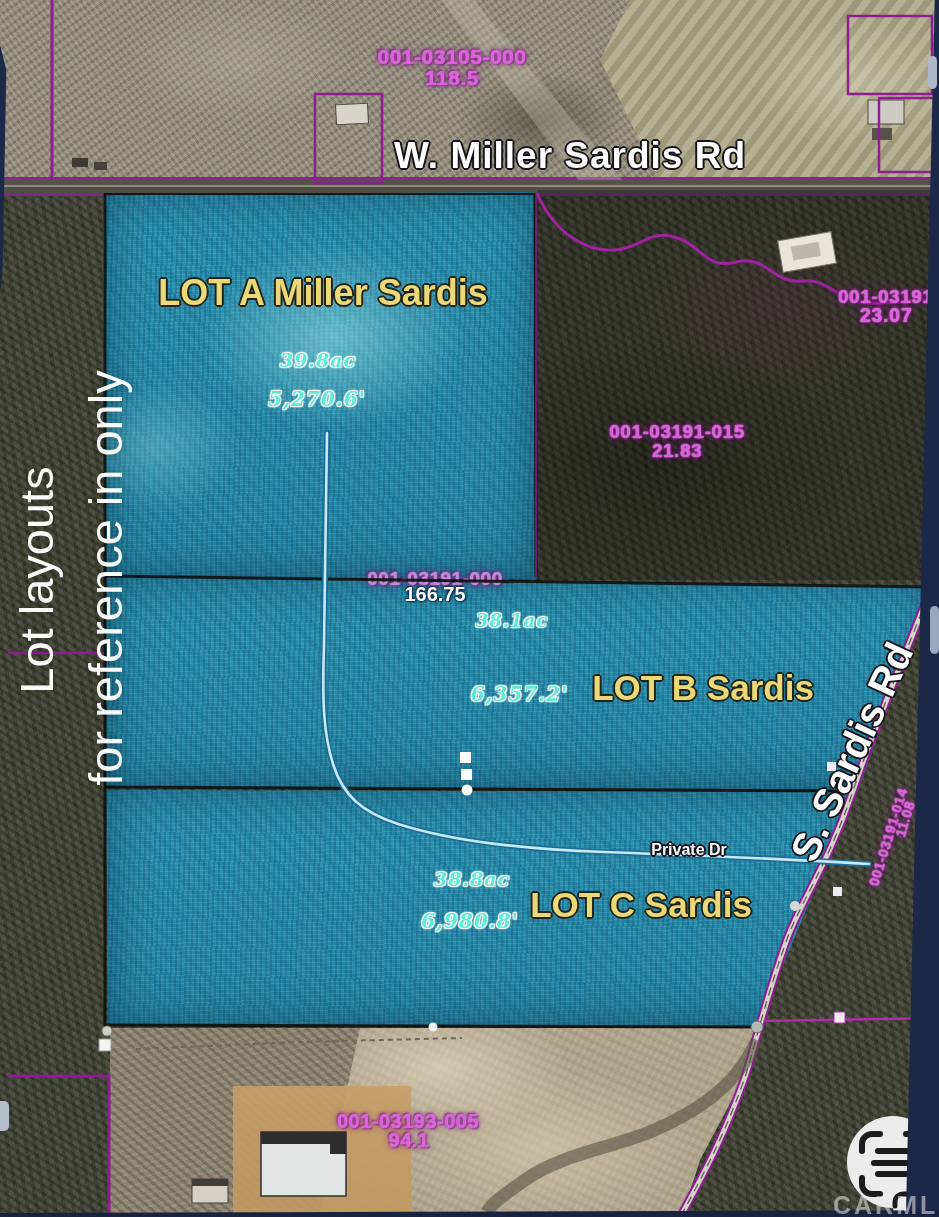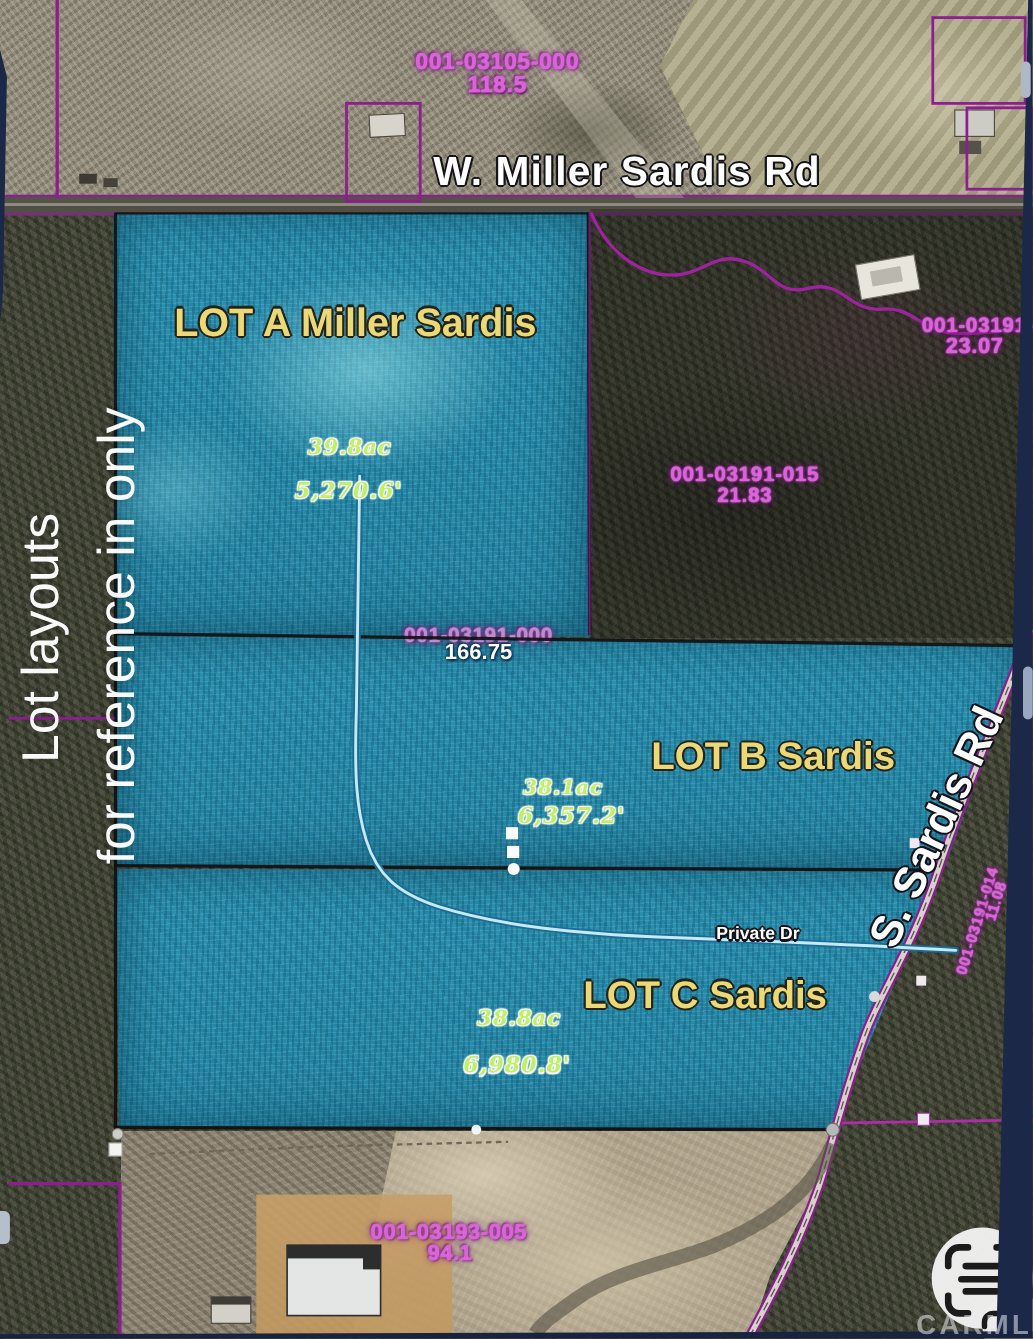--- a/index.html
+++ b/index.html
@@ -82,24 +82,24 @@
   .pill-3{left:0;top:1101px;width:9px;height:30px;background:#b5bfcc;border-radius:0 5px 5px 0;}
 
   
   .lbl{position:absolute;white-space:nowrap;transform:translate(-50%,-50%);z-index:12;}
   .t-yellow{color:#ebd977;font-weight:bold;
     text-shadow:-2px 0 #23231a,2px 0 #23231a,0 -2px #23231a,0 2px #23231a,
       -1px -1px #23231a,1px -1px #23231a,-1px 1px #23231a,1px 1px #23231a;}
   .t-white-road{color:#fff;font-weight:bold;
     text-shadow:-2px 0 #14141a,2px 0 #14141a,0 -2px #14141a,0 2px #14141a,
       -1px -1px #14141a,1px -1px #14141a,-1px 1px #14141a,1px 1px #14141a;}
-  .t-red{color:#bef264;font-style:italic;font-weight:bold;
+  .t-red{color:#5eead4;font-style:italic;font-weight:bold;
     font-family:"DejaVu Serif",serif;letter-spacing:1px;
     text-shadow:0 0 2px #fff,0 0 3px #fff,1px 1px 1px #fff,-1px -1px 1px #fff,
-      1px -1px 1px #fff,-1px 1px 1px #fff;margin-top:47px;}
+      1px -1px 1px #fff,-1px 1px 1px #fff;}
   .t-parcel{color:#df5fdf;font-weight:bold;letter-spacing:.5px;
     text-shadow:0 0 2px #ffd2ff,0 0 7px #8d078d,1px 1px 2px #47004a,-1px -1px 2px #47004a;}
   .t-blue{color:#ffffff;font-weight:bold;
     text-shadow:0 0 3px #0d2c4c,1px 1px 2px #0d2c4c,-1px -1px 2px #0d2c4c;}
   .t-watermark{color:rgba(255,255,255,.97);font-weight:400;font-size:47px;
     text-shadow:0 0 8px rgba(0,0,0,.25);}
   .t-carmls{color:rgba(235,235,240,.55);font-weight:bold;font-size:25px;
     letter-spacing:3px;z-index:15;}
   svg.overlay{position:absolute;left:0;top:0;z-index:10;}
   .under-line{z-index:8;}
@@ -213,21 +213,21 @@
   <div class="lbl t-red" style="left:317px;top:399px;font-size:20px;">5,270.6'</div>
 
   <div class="lbl t-parcel" style="left:838px;top:297px;font-size:19px;transform:translate(0,-50%);">001-03191-0</div>
   <div class="lbl t-parcel" style="left:886px;top:315px;font-size:20px;">23.07</div>
 
   <div class="lbl t-parcel" style="left:677px;top:432px;font-size:19px;">001-03191-015</div>
   <div class="lbl t-parcel" style="left:677px;top:451px;font-size:19px;">21.83</div>
 
   <div class="lbl t-blue" style="left:435px;top:594px;font-size:20px;">166.75</div>
 
-  <div class="lbl t-red" style="left:512px;top:669px;font-size:18px;">38.1ac</div>
+  <div class="lbl t-red" style="left:512px;top:620px;font-size:18px;">38.1ac</div>
   <div class="lbl t-red" style="left:511px;top:694px;font-size:20px;padding-left:17px;">6,357.2'</div>
   <div class="lbl t-yellow" style="left:703px;top:688px;font-size:35px;">LOT B Sardis</div>
 
   <div class="lbl t-white-road" style="left:852px;top:752px;font-size:40px;transform:translate(-50%,-50%) rotate(-65deg);">S. Sardis Rd</div>
 
   <div class="lbl t-parcel" style="left:888px;top:837px;font-size:14px;transform:translate(-50%,-50%) rotate(-73deg);">001-03191-014</div>
   <div class="lbl t-parcel" style="left:905px;top:819px;font-size:14px;transform:translate(-50%,-50%) rotate(-73deg);">11.08</div>
 
   <div class="lbl t-white-road" style="left:689px;top:850px;font-size:16px;">Private Dr</div>
 

